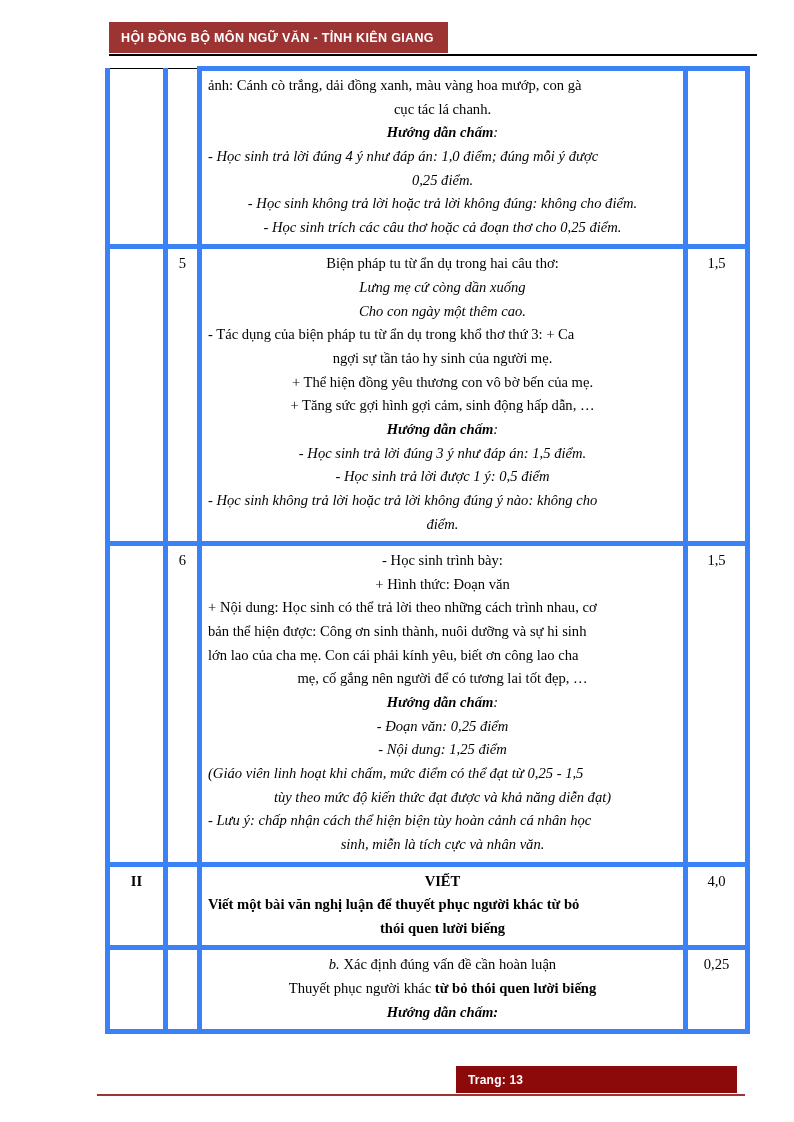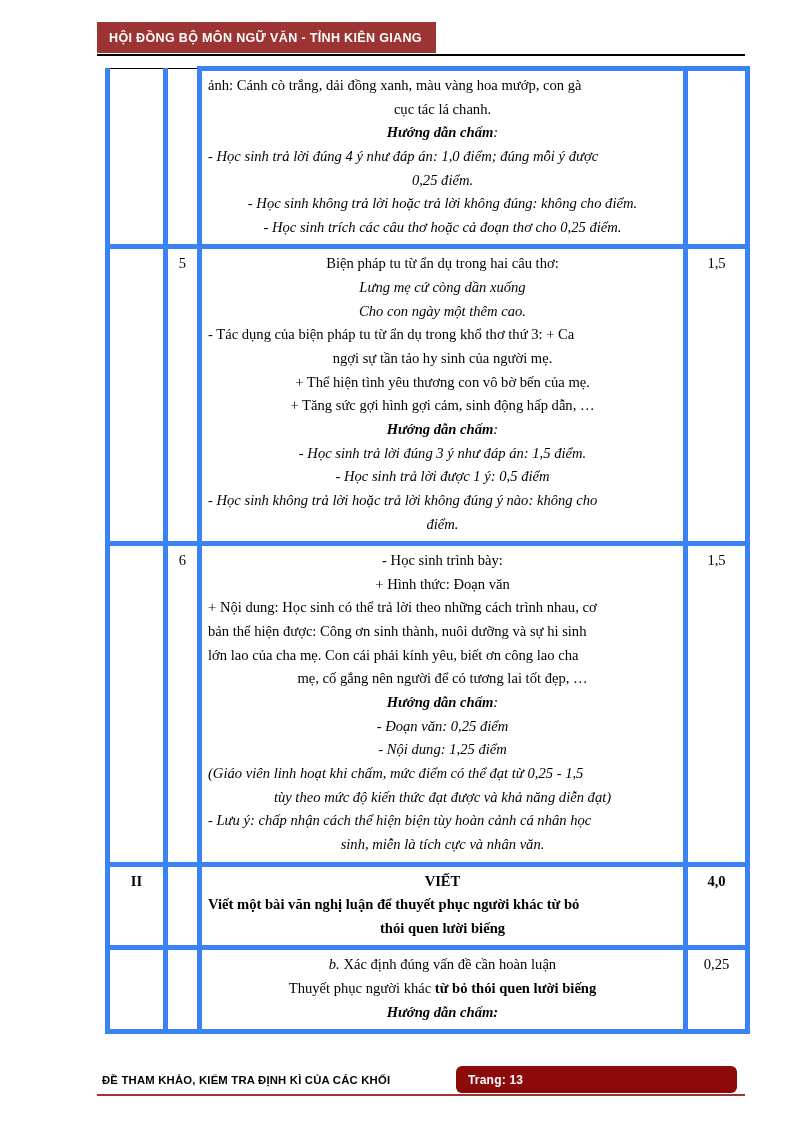--- a/index.html
+++ b/index.html
@@ -12,21 +12,21 @@
     height: 1122px;
     position: relative;
     font-family: "Liberation Serif", "DejaVu Serif", serif;
     color: #000000;
     overflow: hidden;
   }
 
   
   .header-band {
     position: absolute;
-    left: 97px;
+    left: 109px;
     top: 22px;
     width: 648px;
     height: 34px;
   }
   .header-rule {
     position: absolute;
     left: 0;
     bottom: 0;
     width: 648px;
     height: 2px;
@@ -90,21 +90,21 @@
   .ln            { display: block; }
   .ln.ital       { font-style: italic; }
   .ln.bold       { font-weight: bold; }
   .ln.bolditalic { font-weight: bold; font-style: italic; }
   .ln.just       { text-align: justify; }
   .ln.nojust     { text-align: center; }
   .b  { font-weight: bold; }
   .i  { font-style: italic; }
   .bi { font-weight: bold; font-style: italic; }
 
-  .score-bold { font-weight: bold; }
+  .score-bold { font-weight: normal; }
 
   
   .footer {
     position: absolute;
     left: 97px;
     top: 1066px;
     width: 648px;
     height: 30px;
   }
   .footer-rule {
@@ -133,21 +133,20 @@
     position: absolute;
     left: 359px;
     top: 0;
     width: 281px;
     height: 27px;
     background: #8d0a0a;
     display: flex;
     align-items: center;
     padding-left: 12px;
     box-sizing: border-box;
-    border-radius: 6px;
   }
   .footer-chip-text {
     color: #ffffff;
     font-family: "Liberation Sans", "DejaVu Sans", sans-serif;
     font-weight: bold;
     font-size: 12px;
     letter-spacing: 0.2px;
     white-space: nowrap;
   }
 </style>
@@ -185,21 +184,21 @@
       </tr>
       <tr>
         <td class="cell-sec"></td>
         <td class="cell-num">5</td>
         <td class="cell-body">
           <span class="ln nojust">Biện pháp tu từ ẩn dụ trong hai câu thơ:</span>
           <span class="ln ital nojust">Lưng mẹ cứ còng dần xuống</span>
           <span class="ln ital nojust">Cho con ngày một thêm cao.</span>
           <span class="ln just">- Tác dụng của biện pháp tu từ ẩn dụ trong khổ thơ thứ 3: + Ca</span>
           <span class="ln nojust">ngợi sự tần tảo hy sinh của người mẹ.</span>
-          <span class="ln nojust">+ Thể hiện tình yêu thương con vô bờ bến của mẹ.</span>
+          <span class="ln nojust">+ Thể hiện đồng yêu thương con vô bờ bến của mẹ.</span>
           <span class="ln nojust">+ Tăng sức gợi hình gợi cảm, sinh động hấp dẫn, …</span>
           <span class="ln nojust"><span class="bi">Hướng dẫn chấm</span><span class="i">:</span></span>
           <span class="ln ital nojust">- Học sinh trả lời đúng 3 ý như đáp án: 1,5 điểm.</span>
           <span class="ln ital nojust">- Học sinh trả lời được 1 ý: 0,5 điểm</span>
           <span class="ln ital just">- Học sinh không trả lời hoặc trả lời không đúng ý nào: không cho</span>
           <span class="ln ital nojust">điểm.</span>
         </td>
         <td class="cell-score"><span>1,5</span></td>
       </tr>
       <tr>
@@ -239,18 +238,17 @@
           <span class="ln nojust"><span class="i">b.</span><span> Xác định đúng vấn đề cần hoàn luận</span></span>
           <span class="ln nojust">Thuyết phục người khác <span class="b">từ bỏ thói quen lười biếng</span></span>
           <span class="ln bolditalic nojust">Hướng dẫn chấm:</span>
         </td>
         <td class="cell-score"><span>0,25</span></td>
       </tr>
     </tbody>
 </table>
 
 <div class="footer">
-  <div class="footer-left">ĐỀ THAM KHẢO, KIỂM TRA ĐỊNH KÌ CỦA CÁC KHỐI</div>
   <div class="footer-chip" style="background: rgb(141, 10, 10);">
     <span class="footer-chip-text">Trang: 13</span>
   </div>
   <div class="footer-rule" style="background: rgb(156, 52, 52);"></div>
 </div>
 
 </body></html>

